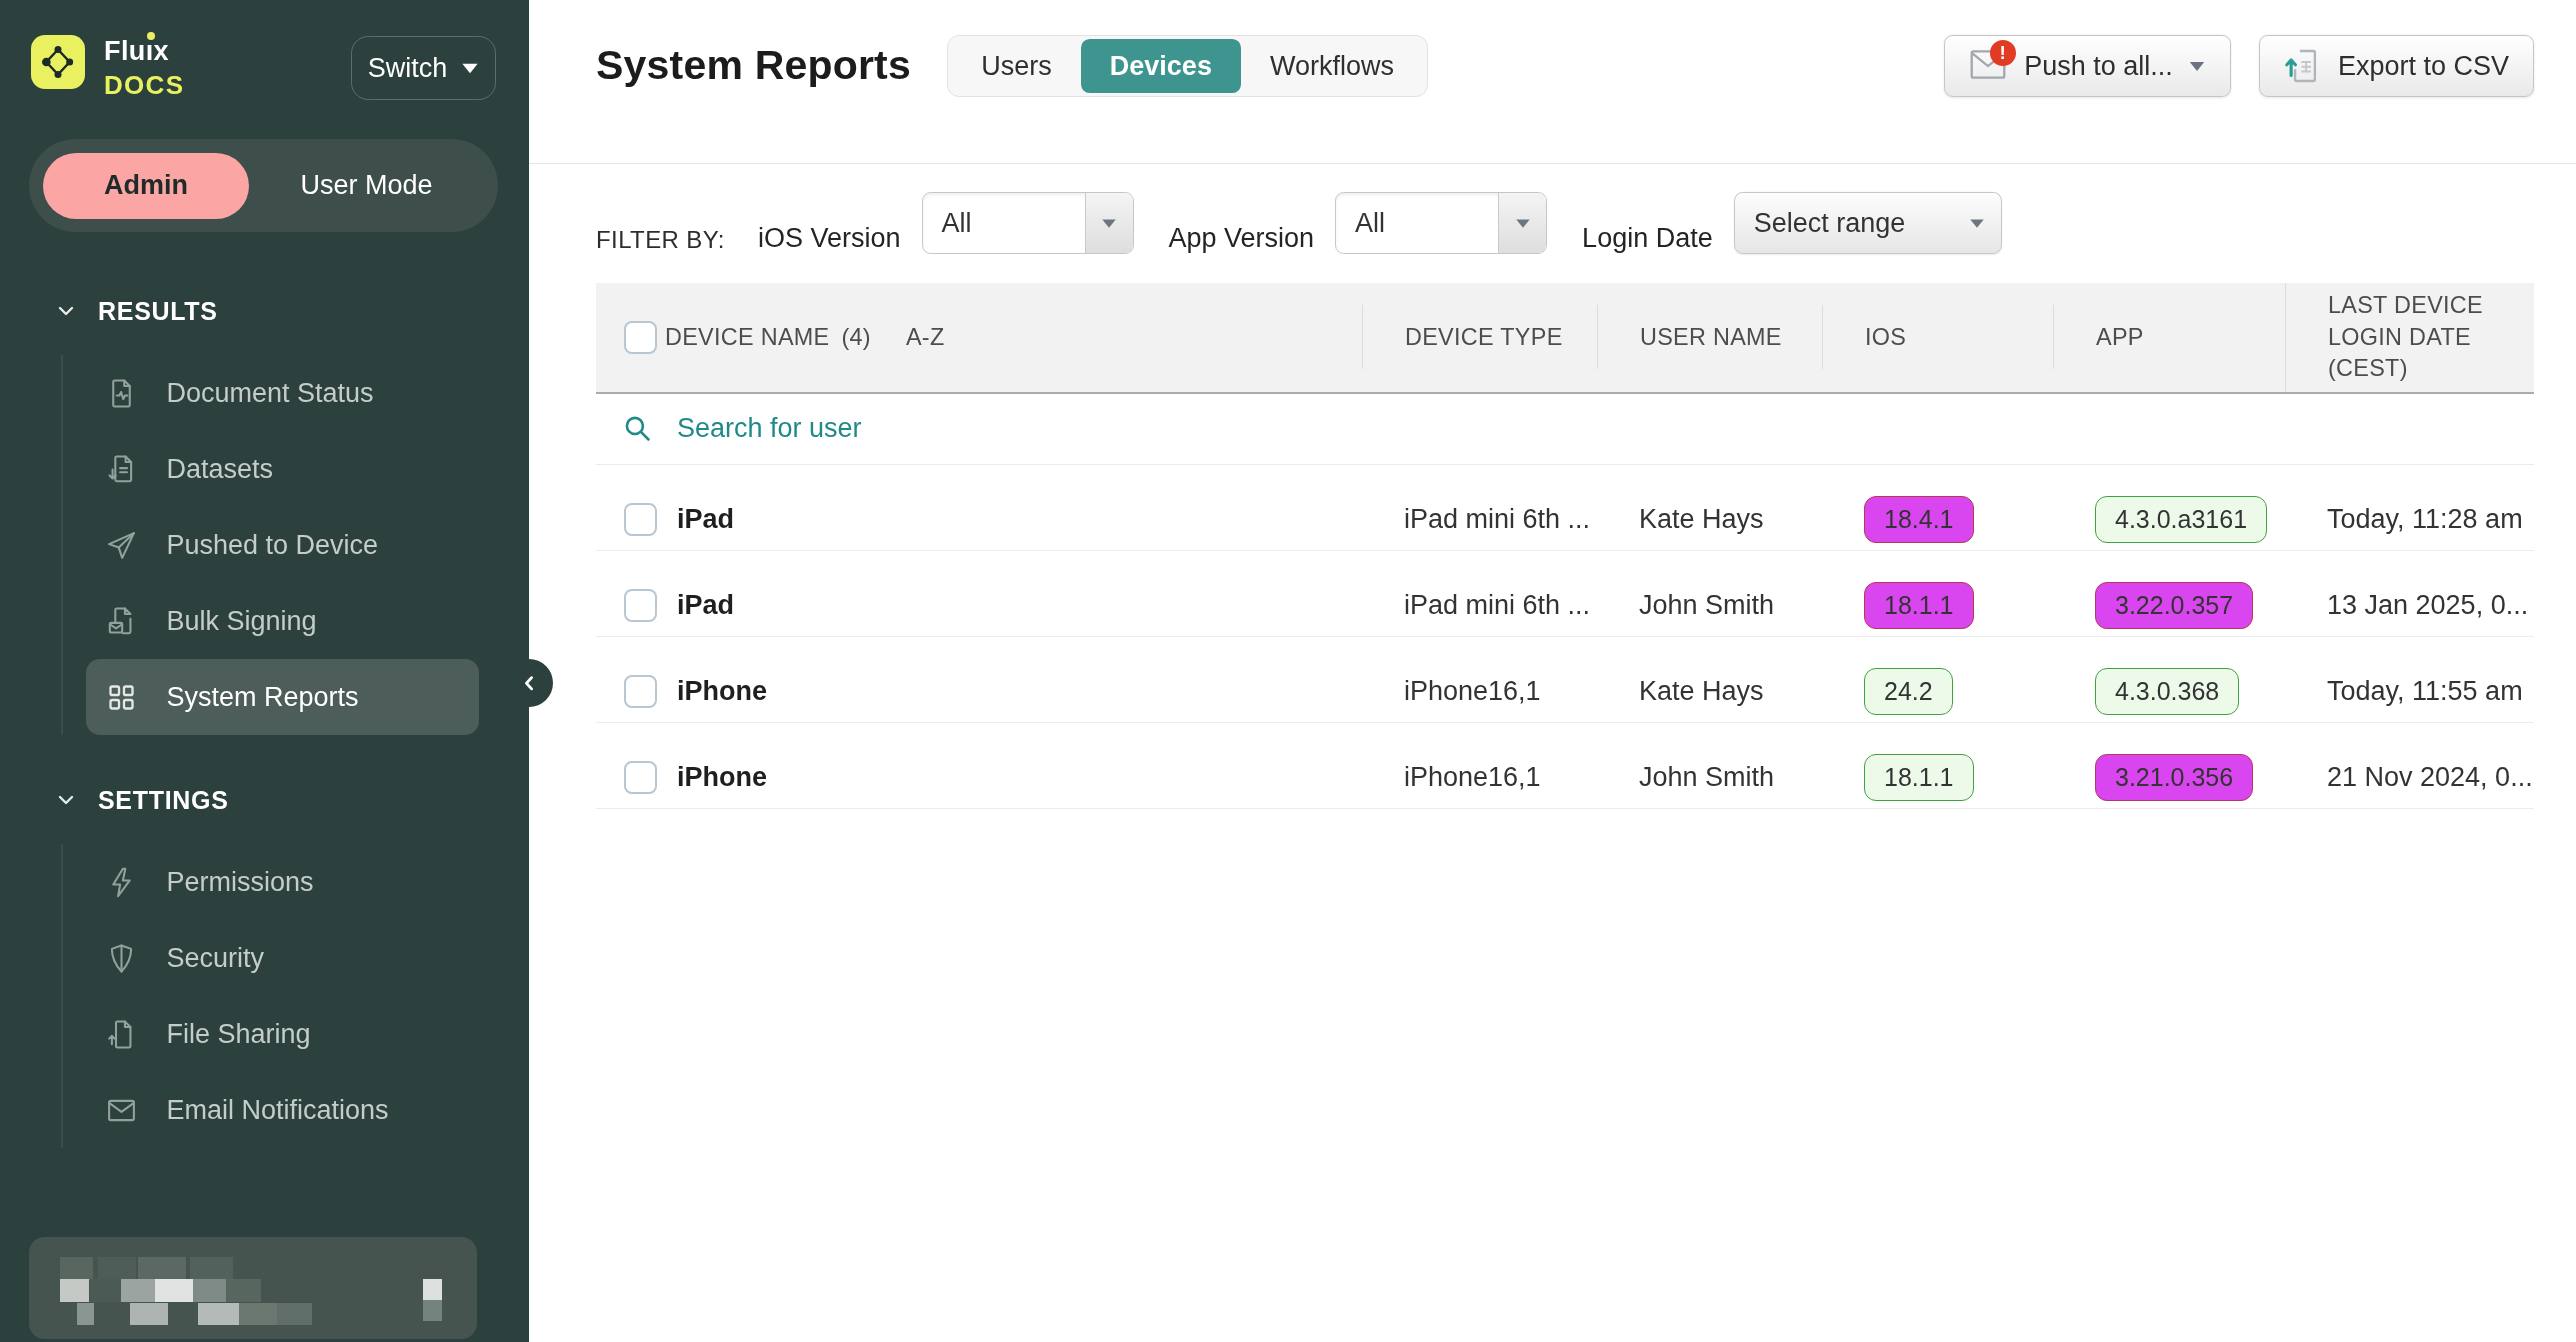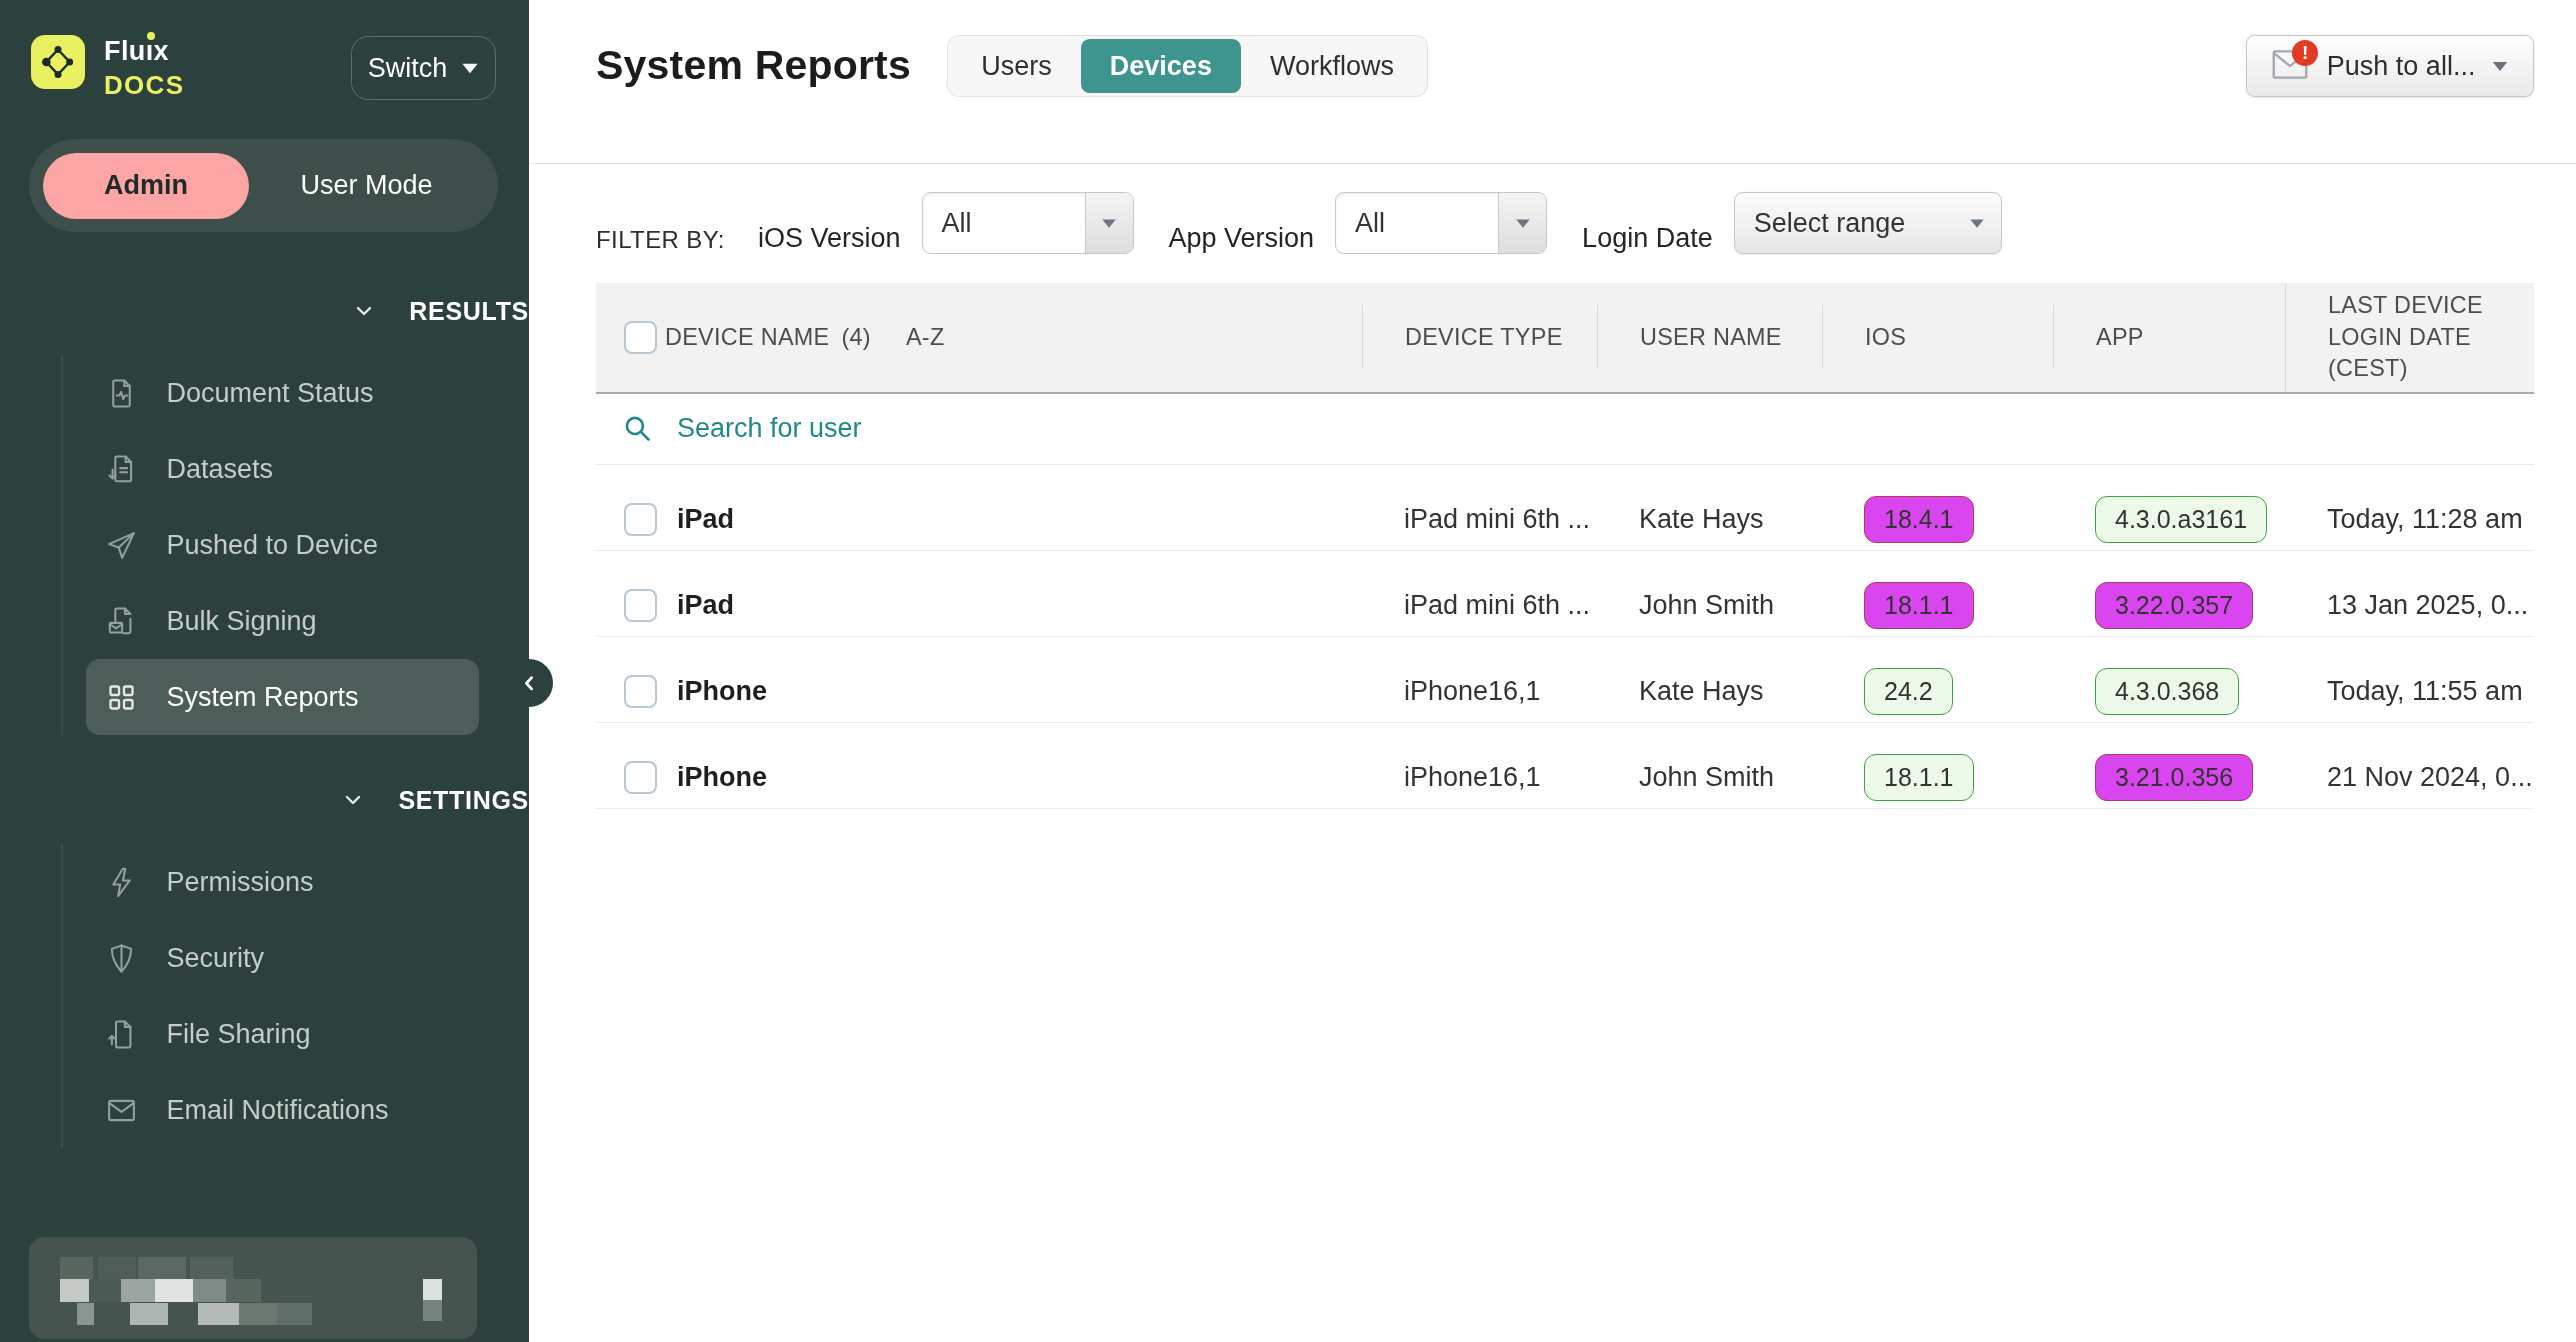--- a/index.html
+++ b/index.html
@@ -25,21 +25,21 @@
     color:#fff; font-size:27px; display:flex; align-items:center; justify-content:center; gap:14px; cursor:pointer; background:transparent; }
   .caret-down { width:0; height:0; border-left:9.5px solid transparent; border-right:9.5px solid transparent; border-top:11.2px solid currentColor; display:inline-block; }
   .switch-btn .caret-down { color:#fff; transform:scale(.85); }
 
   .mode-toggle { margin:38px 31px 0 29px; height:93px; background:#3E4F4B; border-radius:47px; display:flex; align-items:center; padding:14px; }
   .mode-admin { width:206px; height:66px; border-radius:35px; background:#fca5a5; color:#1e2b28; font-size:27px; font-weight:bold;
     display:flex; align-items:center; justify-content:center; cursor:pointer; }
   .mode-user { flex:1; text-align:center; color:#fff; font-size:27px; cursor:pointer; }
 
   .nav { margin-top:54px; }
-  .nav-section-header { display:flex; align-items:center; gap:33px; padding-left:54px; height:50px; cursor:pointer;justify-content:flex-end; }
+  .nav-section-header { display:flex; align-items:center; gap:20px; padding-left:54px; height:50px; cursor:pointer; }
   .nav-section-header svg { width:24px; height:24px; color:#e8ecea; }
   .nav-section-label { color:#fff; font-size:25px; font-weight:bold; letter-spacing:0.7px; }
   .nav-items { list-style:none; margin:19px 0 40px 61px; border-left:2.6px solid #3b4d49; }
   .nav-item { position:relative; display:flex; align-items:center; gap:29px; height:76px; margin:0 50px 0 22.5px; padding-left:19px;
     color:#c5cdca; font-size:27px; cursor:pointer; border-radius:14px; }
   .nav-item svg { width:33px; height:33px; color:#93a19d; flex:0 0 auto; }
   .nav-item.active { background:#4D5D59; color:#fff; }
   .nav-item.active svg { color:#e3e8e6; }
 
   .collapse-btn { position:absolute; left:505px; top:659px; width:48px; height:48px; border-radius:50%; background:#2C403D;
@@ -283,20 +283,28 @@
         <span class="push-icon-wrap">
           <svg class="env" viewBox="0 0 24 20" fill="none" stroke="currentColor" stroke-width="1.5">
             <rect x="1.5" y="1.5" width="21" height="17" rx="1"></rect>
             <path d="M1.5 2.5 L12 11 L22.5 2.5"></path>
           </svg>
           <span class="push-badge">!</span>
         </span>
         <span>Push to all...</span>
         <span class="caret-down"></span>
       </div>
+      <div class="btn">
+        <svg class="export-icon" viewBox="0 0 24 24" fill="none">
+          <path d="M10 2.5 H18.5 A1 1 0 0 1 19.5 3.5 V20.5 A1 1 0 0 1 18.5 21.5 H8 A1 1 0 0 1 7 20.5 V14" stroke="#b0b5ba" stroke-width="1.5"></path>
+          <path d="M11 9.5 h6 M11 12.5 h6 M11 15.5 h6 M14 9.5 v6" stroke="#c3c8cc" stroke-width="1.2"></path>
+          <path d="M4.5 18 V8.5 M1.8 11.2 L4.5 8.2 L7.2 11.2" stroke="#2A9D98" stroke-width="2" stroke-linecap="round" stroke-linejoin="round"></path>
+        </svg>
+        <span>Export to CSV</span>
+      </div>
     </div>
   </div>
 
   <div class="filter-bar">
     <span class="filter-by">FILTER BY:</span>
     <span class="filter-label">iOS Version</span>
     <div class="select">
       <span class="val">All</span>
       <span class="cap">
           <span class="caret-down"></span>

